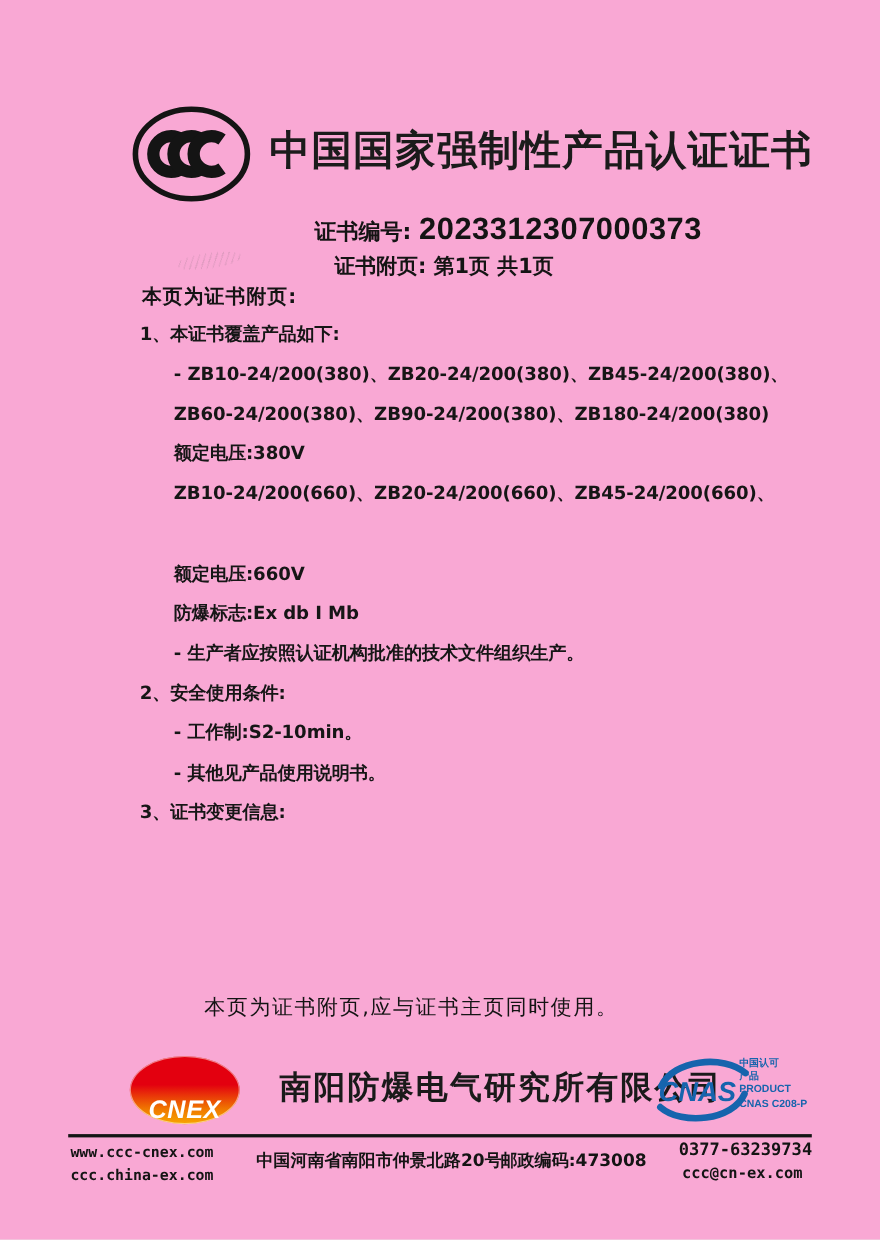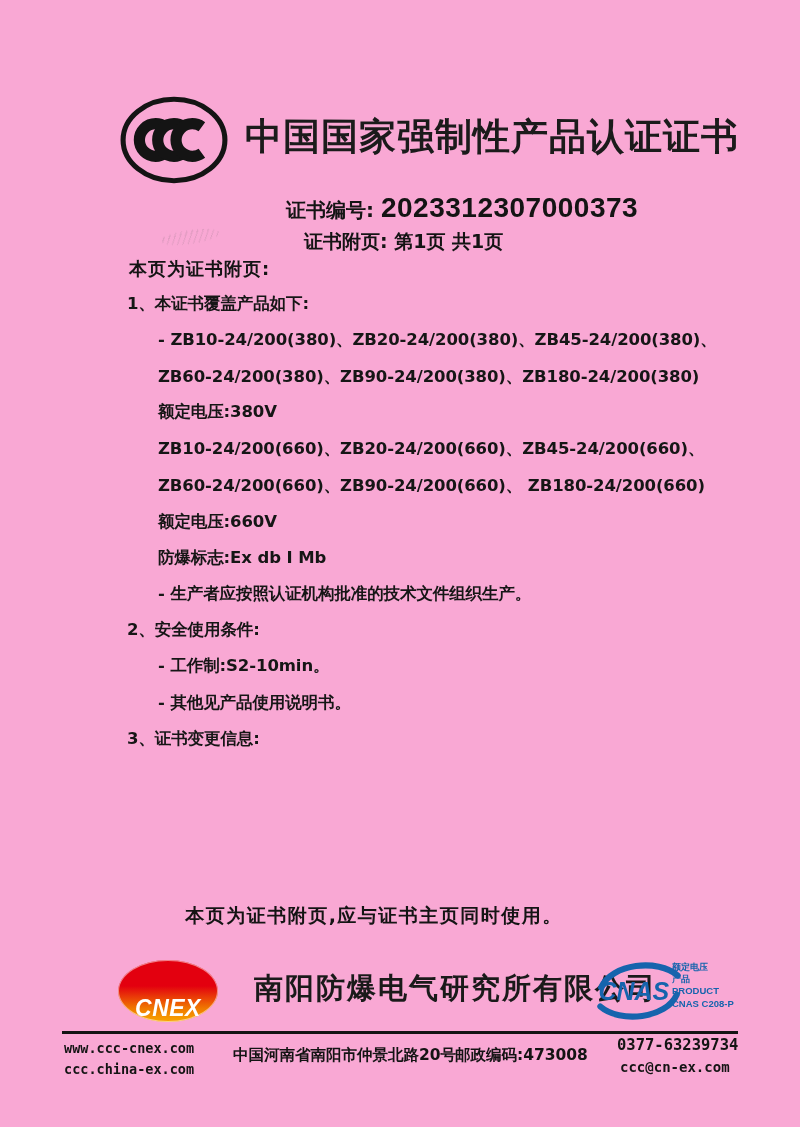--- a/index.html
+++ b/index.html
@@ -36,21 +36,21 @@
   }
   .bl{
     position:absolute;font-size:16.5px;font-weight:600;
     white-space:nowrap;letter-spacing:-0.1px;color:#161616;
   }
   .ind0{left:127px;}
   .ind1{left:158px;}
   
   .footer-note{
     position:absolute;left:0;top:903px;width:748px;text-align:center;
-    font-size:19px;font-weight:700;letter-spacing:1.5px;white-space:nowrap;
+    font-size:19px;font-weight:400;letter-spacing:1.5px;white-space:nowrap;
   }
   
   .cnex-logo{
     position:absolute;left:118px;top:960px;width:100px;height:62px;
     border-radius:50%;
     background:linear-gradient(180deg,#e3000f 0%,#e3000f 42%,#f07800 78%,#f7a600 100%);
     display:flex;align-items:flex-end;justify-content:center;
     box-shadow:0 0 0 1px rgba(255,255,255,.5) inset;
   }
   .cnex-logo span{
@@ -102,21 +102,20 @@
 
   <div class="smudge"></div>
 
   <div class="section-title">本页为证书附页:</div>
 
   <div class="bl ind0" style="top:293px">1、本证书覆盖产品如下:</div>
   <div class="bl ind1" style="top:329px">- ZB10-24/200(380)、ZB20-24/200(380)、ZB45-24/200(380)、</div>
   <div class="bl ind1" style="top:366px">ZB60-24/200(380)、ZB90-24/200(380)、ZB180-24/200(380)</div>
   <div class="bl ind1" style="top:401px">额定电压:380V</div>
   <div class="bl ind1" style="top:438px">ZB10-24/200(660)、ZB20-24/200(660)、ZB45-24/200(660)、</div>
-  <div class="bl ind1" style="top:475px">ZB60-24/200(660)、ZB90-24/200(660)、 ZB180-24/200(660)</div>
   <div class="bl ind1" style="top:511px">额定电压:660V</div>
   <div class="bl ind1" style="top:547px">防爆标志:Ex db I Mb</div>
   <div class="bl ind1" style="top:583px">- 生产者应按照认证机构批准的技术文件组织生产。</div>
   <div class="bl ind0" style="top:619px">2、安全使用条件:</div>
   <div class="bl ind1" style="top:655px">- 工作制:S2-10min。</div>
   <div class="bl ind1" style="top:692px">- 其他见产品使用说明书。</div>
   <div class="bl ind0" style="top:728px">3、证书变更信息:</div>
 
   <div class="footer-note">本页为证书附页,应与证书主页同时使用。</div>
 
@@ -125,21 +124,21 @@
   </div>
 
   <div class="org-name">南阳防爆电气研究所有限公司</div>
 
   <svg class="cnas-logo" viewBox="0 0 100 80" aria-hidden="true">
     <path d="M6,36 C18,8 72,2 95,22" fill="none" stroke="#1664ad" stroke-width="7" stroke-linecap="round"></path>
     <path d="M94,44 C82,72 28,78 5,58" fill="none" stroke="#1664ad" stroke-width="7" stroke-linecap="round"></path>
     <text x="3" y="51" font-family="Liberation Sans, DejaVu Sans, sans-serif" font-size="29" font-weight="bold" font-style="italic" fill="#1664ad">CNAS</text>
   </svg>
   <div class="cnas-caption">
-    <div class="c-cn">额定电压</div>
+    <div class="c-cn">中国认可</div>
     <div class="c-cn">产品</div>
     <div class="c-en">PRODUCT</div>
     <div class="c-en">CNAS C208-P</div>
   </div>
 
   <div class="divider"></div>
 
   <div class="urls mono">
     <div>www.ccc-cnex.com</div>
     <div>ccc.china-ex.com</div>

